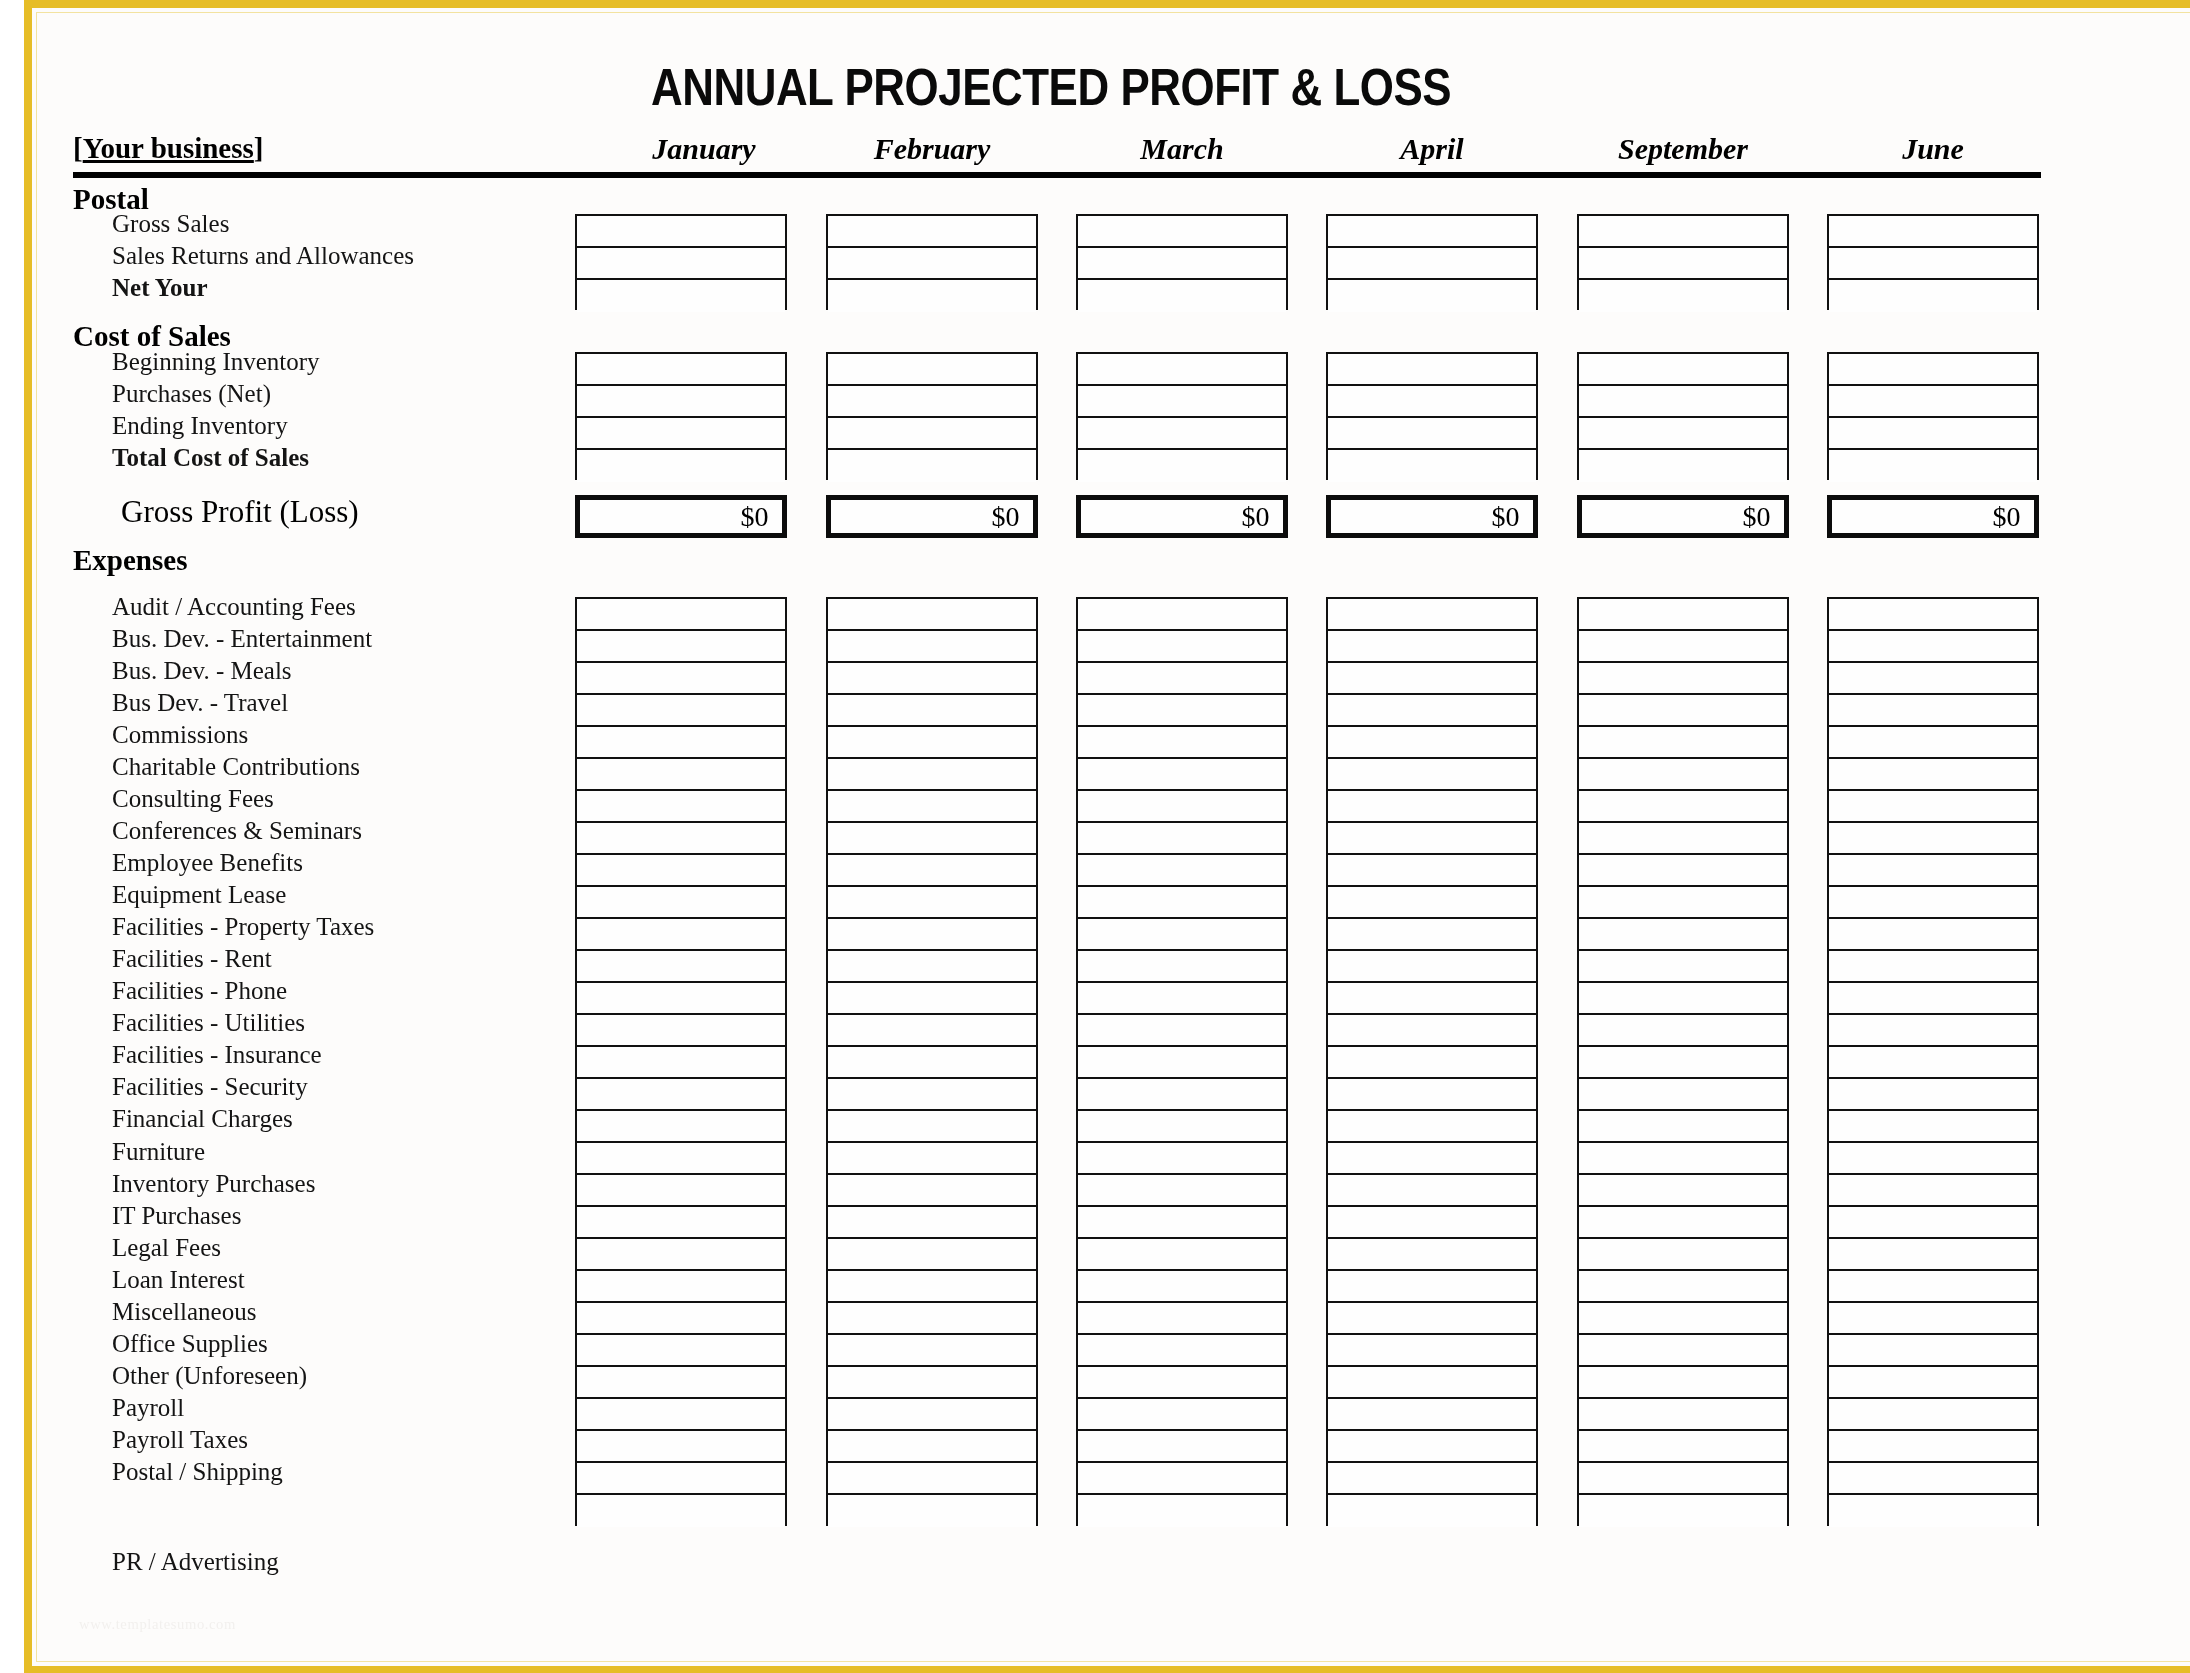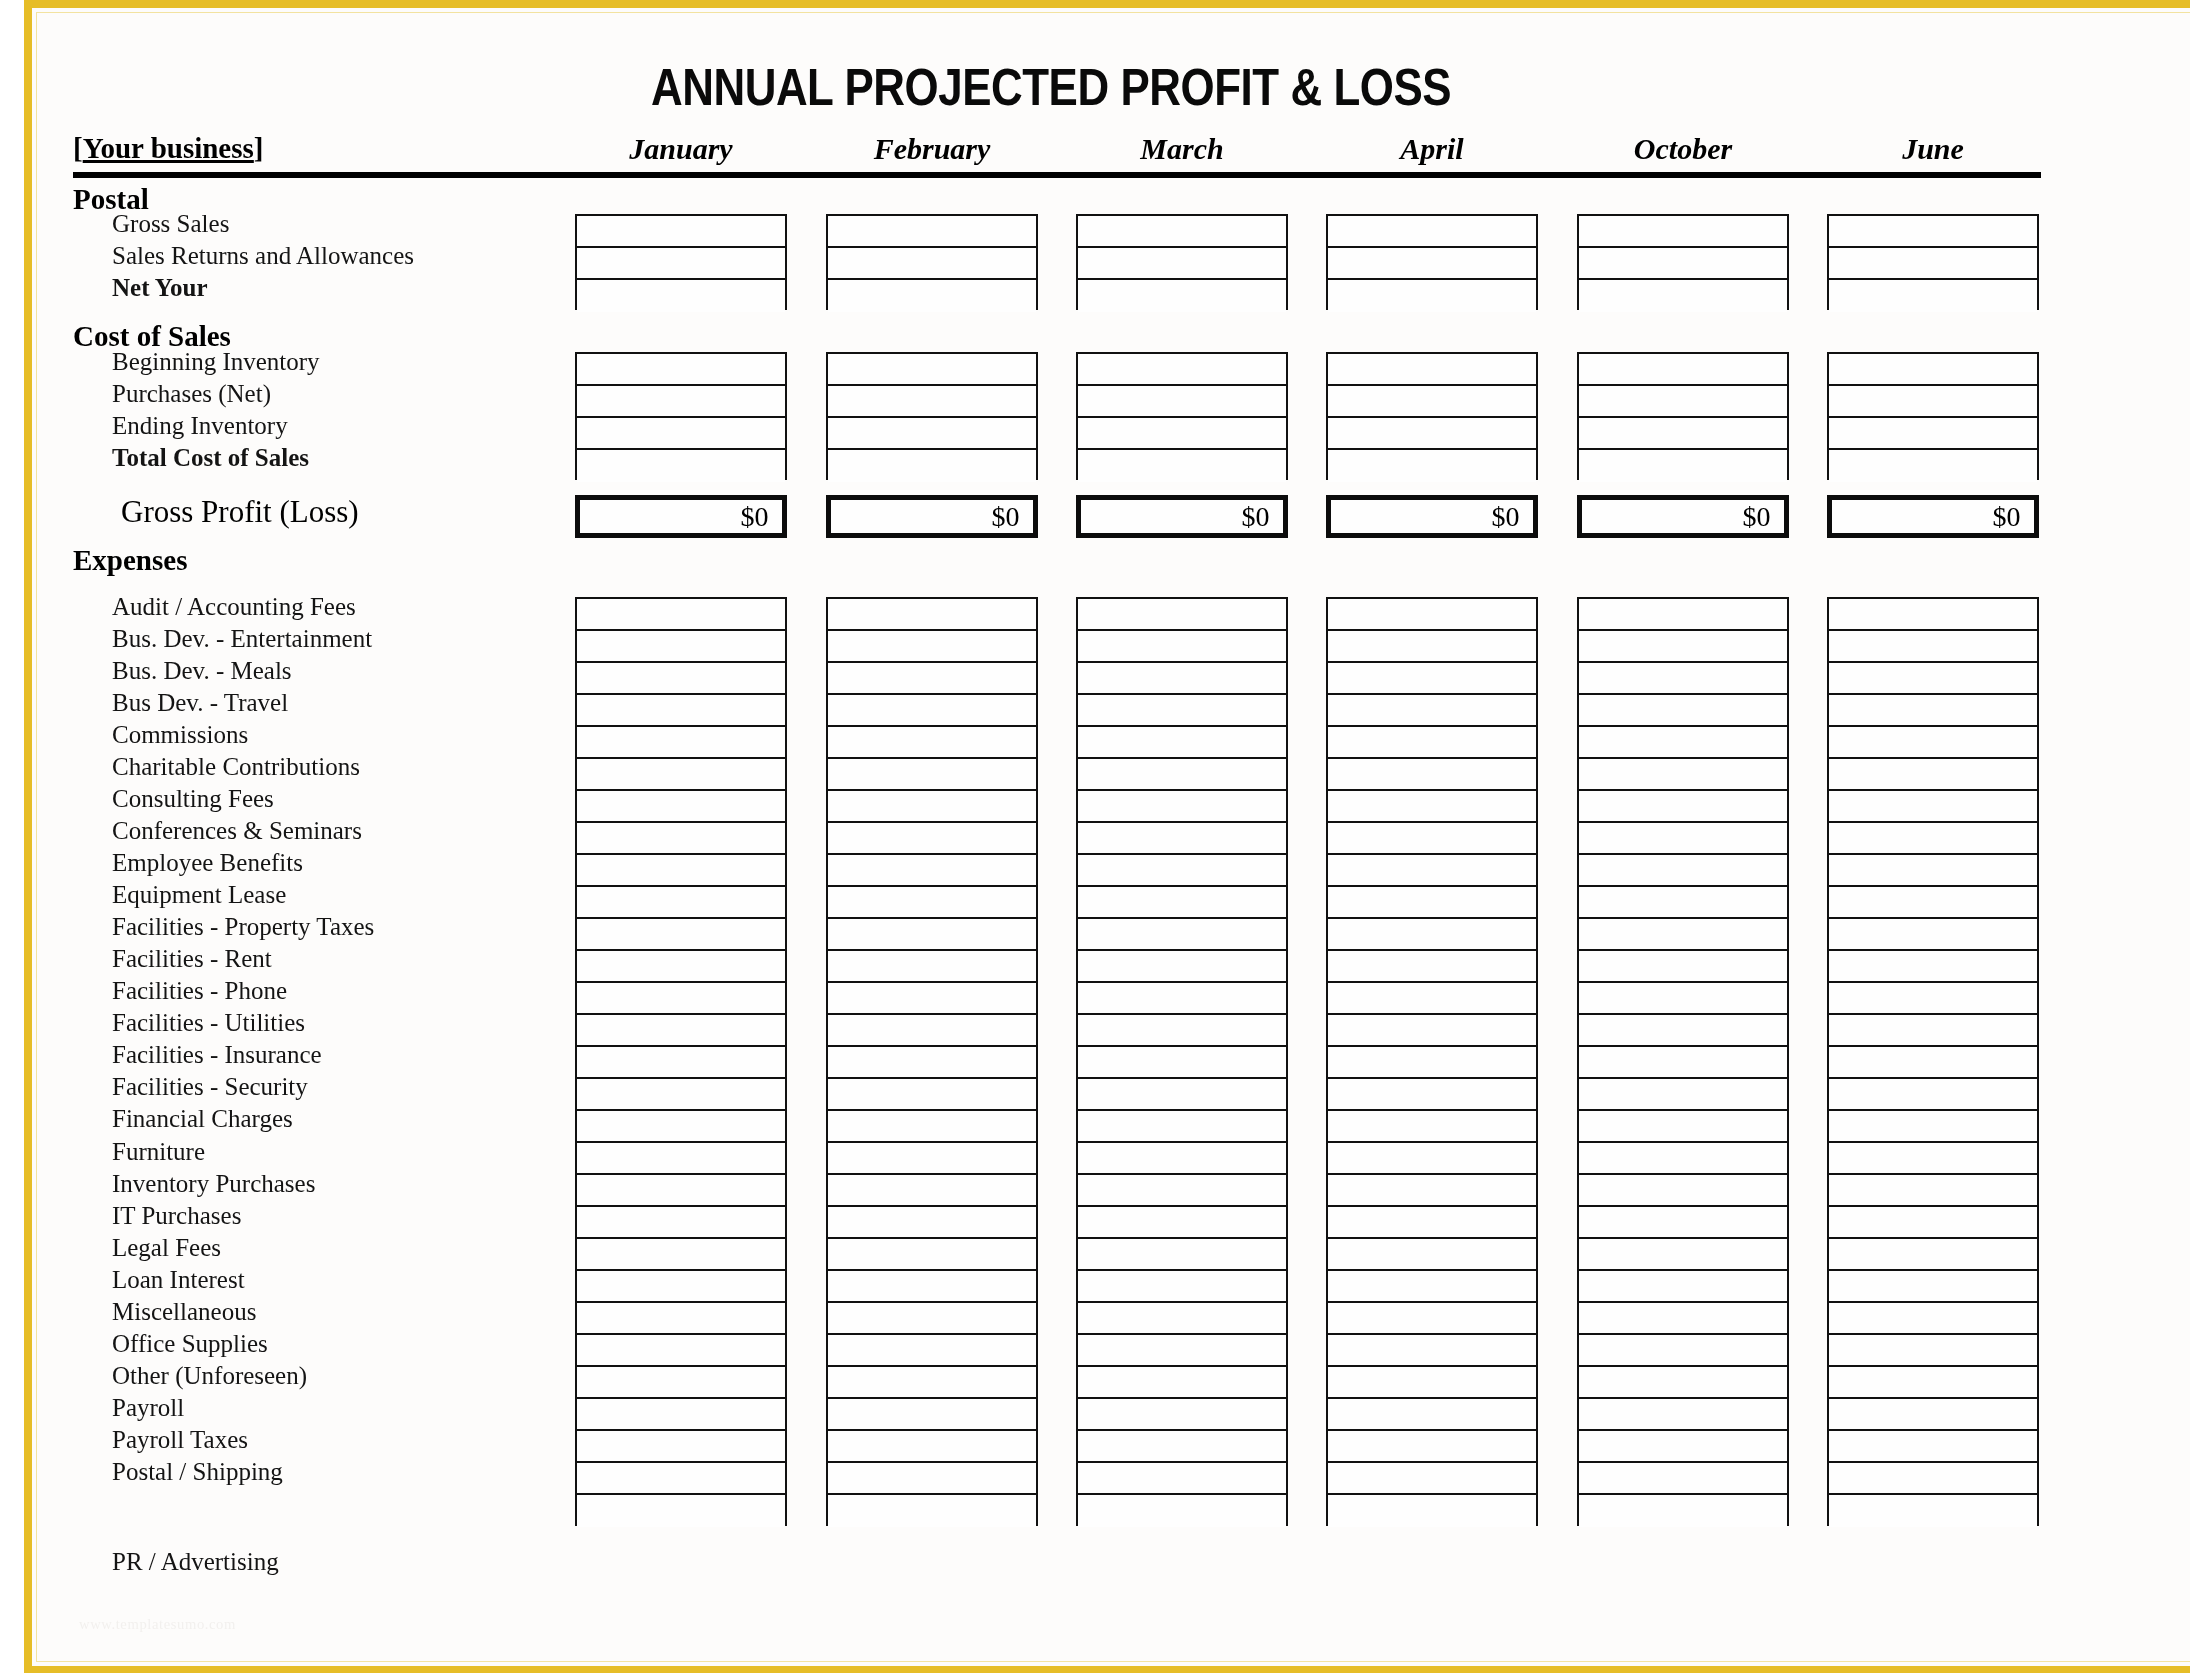--- a/index.html
+++ b/index.html
@@ -161,25 +161,25 @@
 <div id="page">
   <div id="sheet">
 
     <div class="doc-title">ANNUAL PROJECTED PROFIT &amp; LOSS</div>
 
     <div class="biz-name">
       <span>[</span><span class="u">Your business</span><span>]</span>
     </div>
 
     <div id="month-heads">
-        <div class="month-head" style="left: 543px; width: 212px;">January</div>
+        <div class="month-head" style="left: 566px; width: 212px;">January</div>
         <div class="month-head" style="left: 794px; width: 212px;">February</div>
         <div class="month-head" style="left: 1044px; width: 212px;">March</div>
         <div class="month-head" style="left: 1294px; width: 212px;">April</div>
-        <div class="month-head" style="left: 1545px; width: 212px;">October</div>
+        <div class="month-head" style="left: 1545px; width: 212px;">September</div>
         <div class="month-head" style="left: 1795px; width: 212px;">June</div>
       </div>
 
     <div class="header-rule"></div>
 
     <div id="labels-layer">
         <div class="section-title" style="top: 175px; left: 41px;">Postal</div>
         <div class="row-label" style="top: 202px;">Gross Sales</div>
         <div class="row-label" style="top: 234px;">Sales Returns and Allowances</div>
         <div class="row-label bold" style="top: 266px;">Net Your</div>

